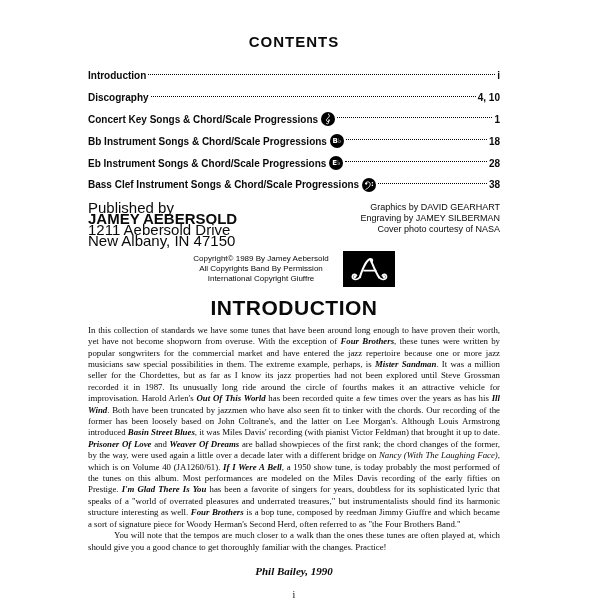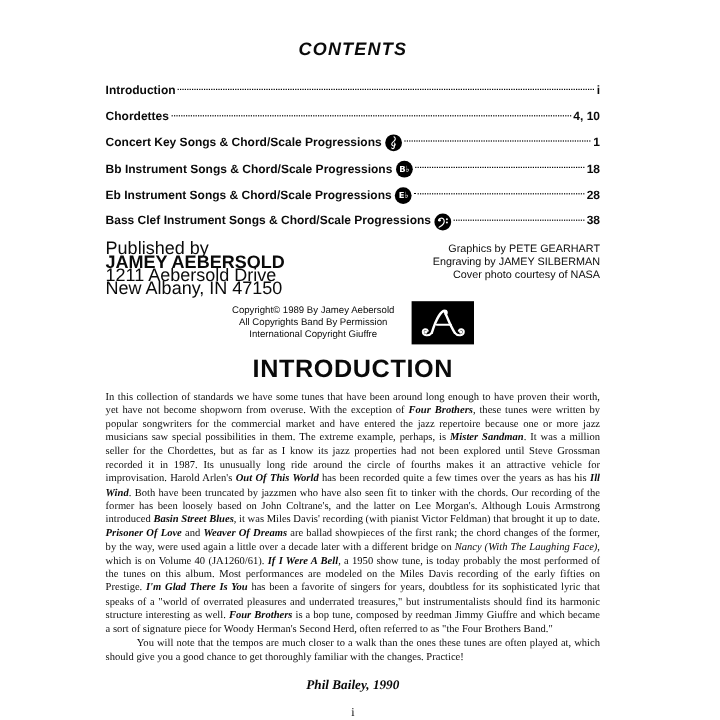--- a/index.html
+++ b/index.html
@@ -5,21 +5,21 @@
   html,body { margin:0; padding:0; background:#e8e8e8; }
   .page {
     position:relative; width:600px; height:600px; margin:0 auto;
     background:#fff; color:#0a0a0a; overflow:hidden;
     font-family:"Liberation Sans", sans-serif;
   }
   .content { padding:0 100px 0 88px; }
 
   .contents-title {
     margin-top:33px; text-align:center;
-    font-weight:bold; font-size:15px; letter-spacing:1px;font-style:italic;
+    font-weight:bold; font-size:15px; letter-spacing:1px;
   }
 
   .toc { margin-top:15px; }
   .toc-row { display:flex; align-items:center; height:21.8px; }
   .toc-label { font-weight:bold; font-size:10px; white-space:nowrap; }
   .toc-icon {
     width:14px; height:14px; border-radius:50%; background:#000;
     color:#fff; display:flex; align-items:center; justify-content:center;
     margin-left:3px; flex:0 0 auto;
     font-family:"DejaVu Sans", sans-serif; font-weight:bold; font-size:7px;
@@ -71,21 +71,21 @@
 
     <div class="toc">
 
       <div class="toc-row">
         <span class="toc-label">Introduction</span>
         <span class="toc-leader"></span>
         <span class="toc-page">i</span>
       </div>
 
       <div class="toc-row">
-        <span class="toc-label">Chordettes</span>
+        <span class="toc-label">Discography</span>
         <span class="toc-leader"></span>
         <span class="toc-page">4, 10</span>
       </div>
 
       <div class="toc-row">
         <span class="toc-label">Concert Key Songs &amp; Chord/Scale Progressions</span>
         <span class="toc-icon">
           <svg width="12" height="12" viewBox="0 0 14 14">
             <path d="M7.4 1.1 C9.2 2.1 9 4.2 7.2 5.6 C5.2 7.1 4.5 8.6 6 9.7 C7.5 10.7 9.3 9.3 8.2 7.7 L7.6 11.5 C7.4 12.8 5.7 13 5.1 12.1" stroke="#fff" stroke-width="1.1" fill="none" stroke-linecap="round"></path>
           </svg>
@@ -125,21 +125,21 @@
     </div>
 
     <div class="pub-row">
       <div class="pub-left">
         <div>Published by</div>
         <div class="pub-name">JAMEY AEBERSOLD</div>
         <div>1211 Aebersold Drive</div>
         <div>New Albany, IN  47150</div>
       </div>
       <div class="credits">
-        <div>Graphics by PETE GEARHART</div>
+        <div>Graphics by DAVID GEARHART</div>
         <div>Engraving by JAMEY SILBERMAN</div>
         <div>Cover photo courtesy of NASA</div>
       </div>
     </div>
 
     <div class="copy-row">
       <div class="copy-text">
         <div>Copyright© 1989 By Jamey Aebersold</div>
         <div>All Copyrights Band By Permission</div>
         <div>International Copyright Giuffre</div>

